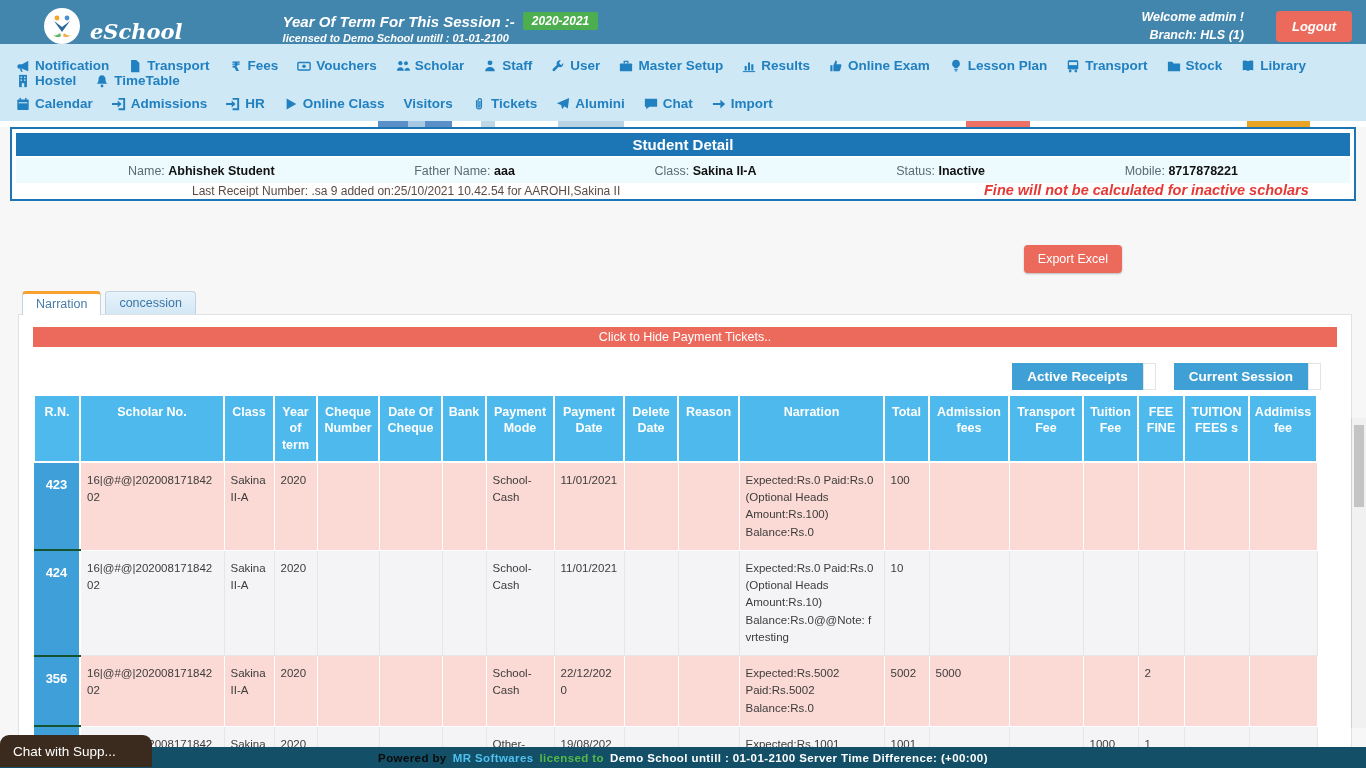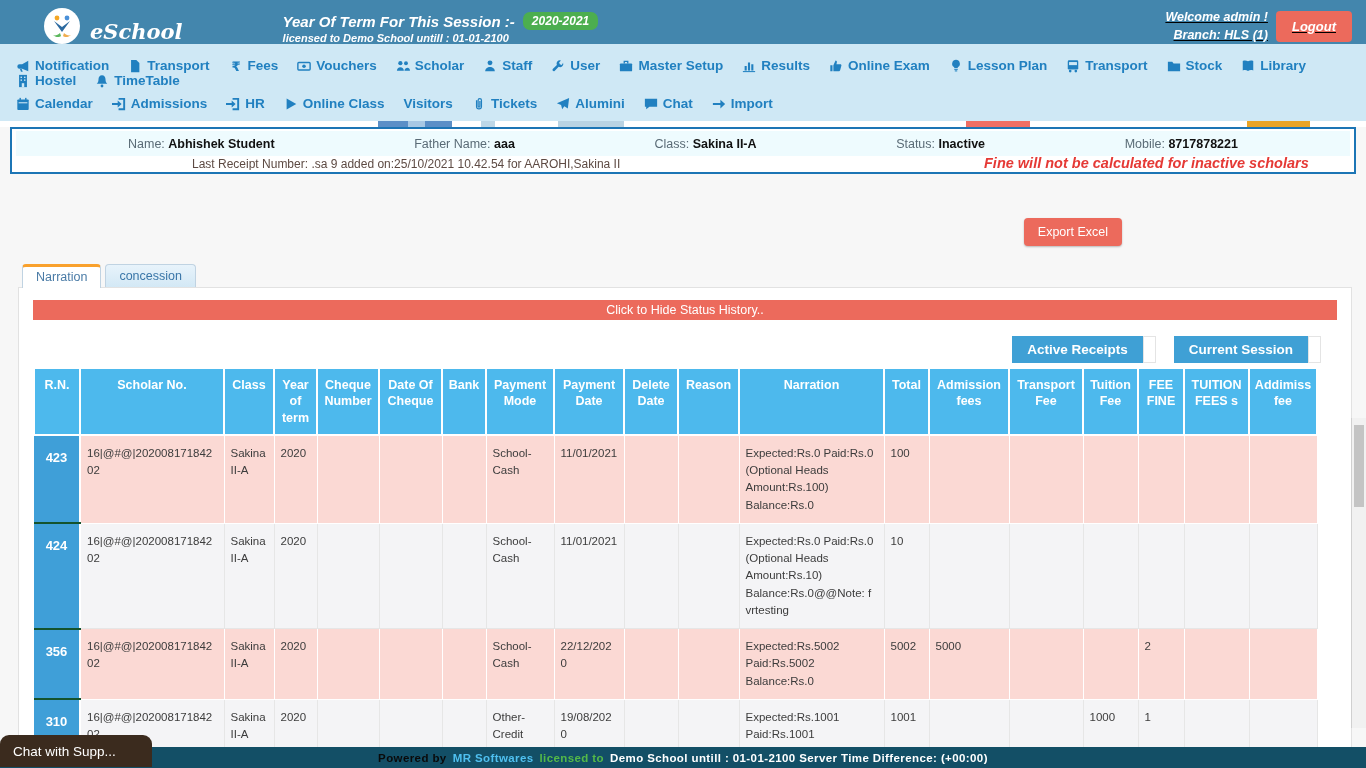--- a/index.html
+++ b/index.html
@@ -10,23 +10,23 @@
     position:relative;
     overflow:hidden;
   }
   
   .top-header { height:44px; background:var(--header-bg); display:flex; align-items:flex-end; padding:0 14px; }
   .logo-circle { width:36px; height:36px; border-radius:50%; background:#fff; margin-left:30px; flex:0 0 auto;
                  display:flex; align-items:center; justify-content:center; overflow:hidden; }
   .brand { color:#fff; font-style:italic; font-weight:bold; font-family:"DejaVu Serif", serif; font-size:21px; margin-left:10px; }
   .session-block { margin-left:100px; color:#fff; }
   .session-line1 { font-style:italic; font-weight:bold; font-size:15px; display:flex; align-items:center; gap:8px; }
-  .badge { background:var(--badge-green); padding:2px 9px; border-radius:7px; font-size:12px; }
+  .badge { background:var(--badge-green); padding:2px 9px; border-radius:2px; font-size:12px; }
   .license { font-style:italic; font-weight:bold; font-size:11px; margin-top:2px; }
-  .header-right { margin-left:auto; display:flex; align-items:center; gap:8px;text-decoration:underline; }
+  .header-right { margin-left:auto; display:flex; align-items:center; gap:32px; }
   .welcome { color:#fff; font-style:italic; font-weight:bold; font-size:12.5px; text-align:right; line-height:1.4; }
   .logout-btn { background:var(--btn-red); color:#fff; font-style:italic; font-weight:bold; font-size:13px;
                 padding:8px 16px; border:none; border-radius:4px; cursor:pointer; font-family:inherit; }
   
   .nav-bar { background:var(--nav-bg); padding:10px 6px 6px; }
   .nav-row { display:flex; flex-wrap:wrap; column-gap:19px; padding:4px 10px; }
   .nav-item { color:var(--nav-text); font-weight:bold; font-size:13.5px; display:inline-flex; align-items:center; gap:5px; cursor:pointer; white-space:nowrap; }
   .nav-ico { display:inline-flex; }
   .nav-ico svg { width:14px; height:14px; fill:var(--nav-text); display:block; }
   
@@ -338,20 +338,21 @@
 <div class="stub-strip">
   <div class="stub" style="left:378px; width:74px; background:#5b8fc7;"></div>
   <div class="stub" style="left:408px; width:17px; background:#a8c8e4;"></div>
   <div class="stub" style="left:481px; width:14px; background:#bdd7e7;"></div>
   <div class="stub" style="left:558px; width:66px; background:#b9d3e3;"></div>
   <div class="stub" style="left:966px; width:64px; background:#ee6f64;"></div>
   <div class="stub" style="left:1247px; width:63px; background:#e9a426;"></div>
 </div>
 
 <div class="student-panel">
+  <div class="panel-title">Student Detail</div>
   <div class="info-row" id="student-fields">
       <span class="sfield"><span class="slabel">Name: </span><span class="sval">Abhishek Student</span></span>
       <span class="sfield"><span class="slabel">Father Name: </span><span class="sval">aaa</span></span>
       <span class="sfield"><span class="slabel">Class: </span><span class="sval">Sakina II-A</span></span>
       <span class="sfield"><span class="slabel">Status: </span><span class="sval">Inactive</span></span>
       <span class="sfield"><span class="slabel">Mobile: </span><span class="sval">8717878221</span></span>
     </div>
   <div class="clip-row">
     <span class="receipt-text">Last Receipt Number: .sa 9 added on:25/10/2021 10.42.54 for AAROHI,Sakina II</span>
     <span class="fine-note">Fine will not be calculated for inactive scholars</span>
@@ -361,21 +362,21 @@
 <div class="export-row">
   <button class="export-btn">Export Excel</button>
 </div>
 
 <div class="tabs">
   <div class="tab active">Narration</div>
   <div class="tab">concession</div>
 </div>
 
 <div class="content-panel">
-  <div class="history-bar">Click to Hide Status History..</div>
+  <div class="history-bar">Click to Hide Payment Tickets..</div>
 
   <div class="session-btn-row">
     <span class="split-btn">
       <button class="blue-btn">Active Receipts</button>
       <span class="split-stub"></span>
     </span>
     <span class="split-btn">
       <button class="blue-btn">Current Session</button>
       <span class="split-stub"></span>
     </span>

